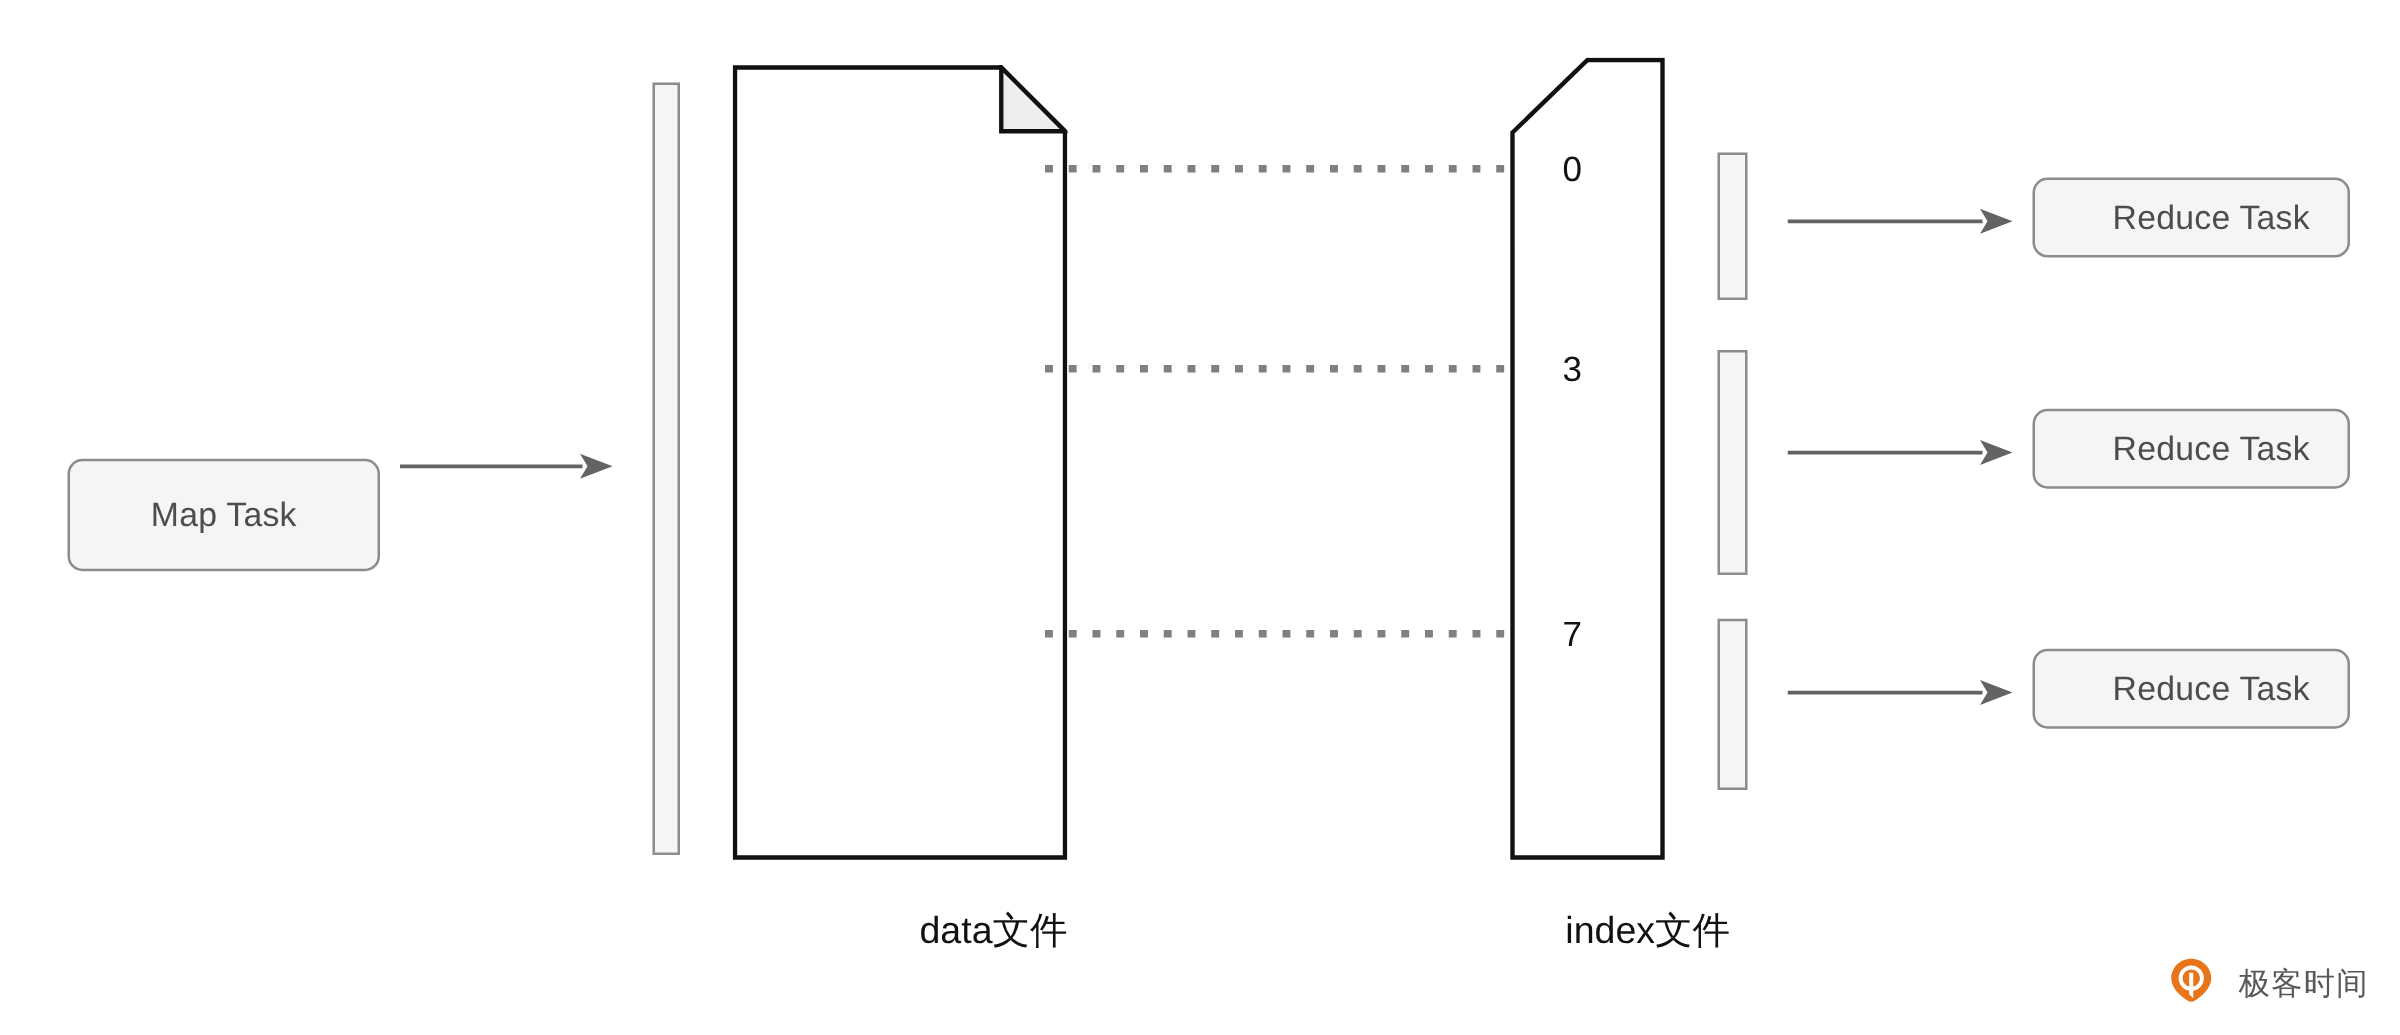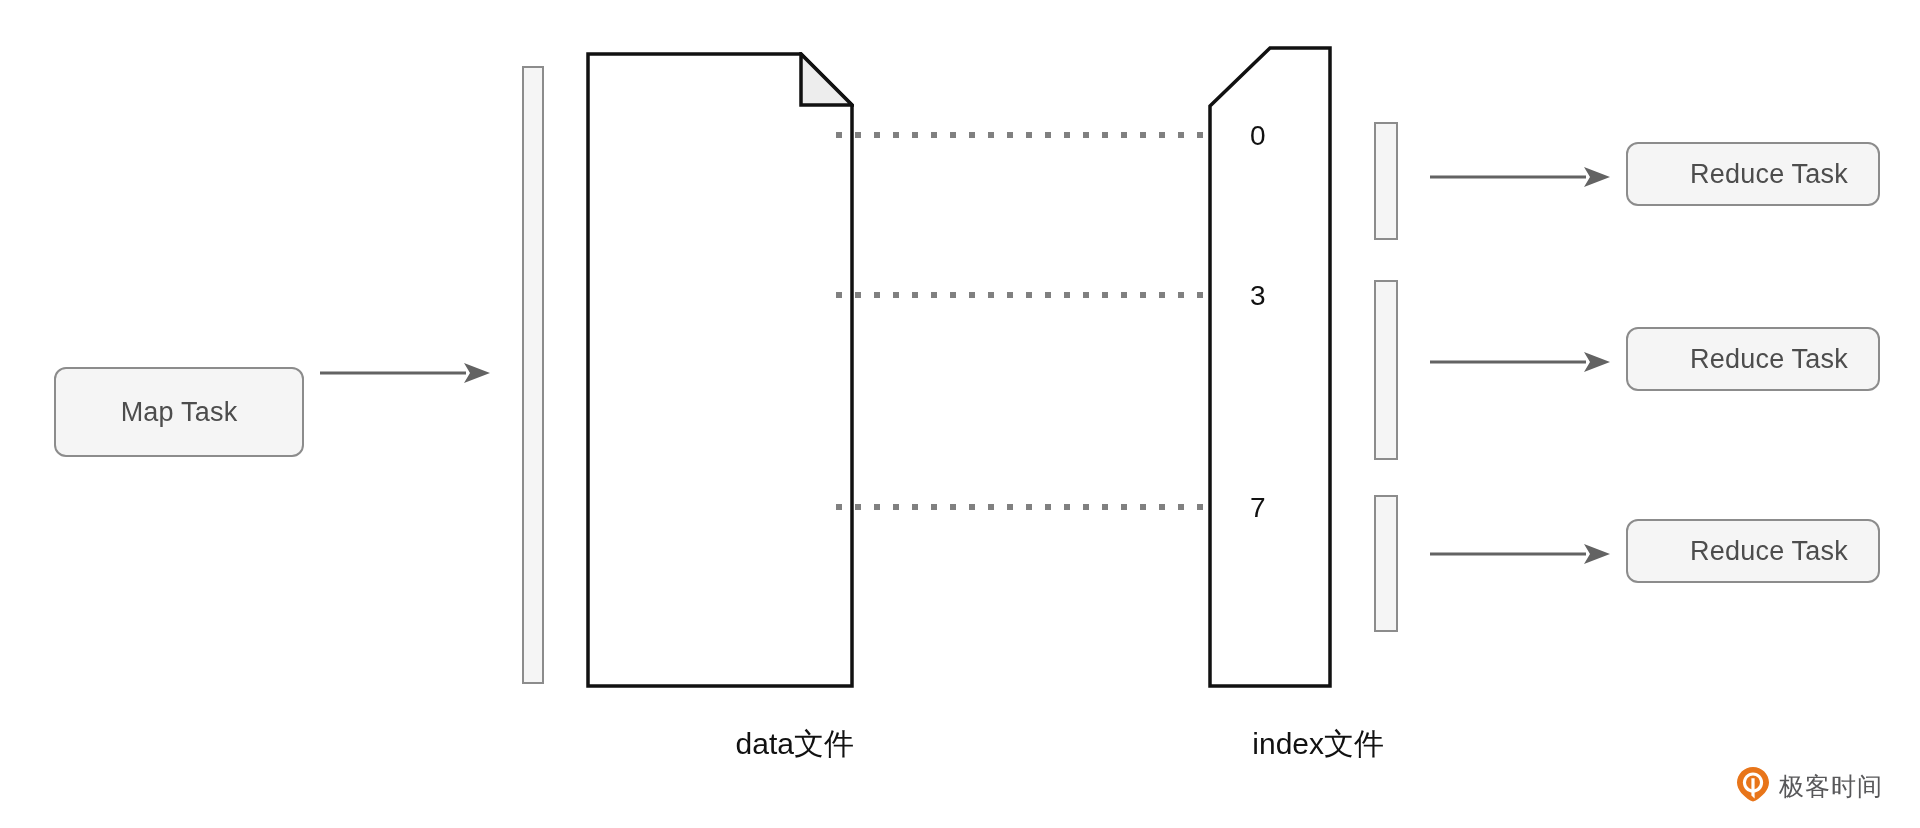--- a/index.html
+++ b/index.html
@@ -162,21 +162,21 @@
   #caption-data  { left: 586px; top: 724px; width: 268px; }
   #caption-index { left: 1084px; top: 724px; width: 300px; }
 
   
   #watermark {
     position: absolute;
     left: 1736px;
     top: 766px;
     display: flex;
     align-items: center;
-    gap: 9px;
+    gap: 21px;
     text-align: right;
   }
   #watermark-text {
     font-size: 25px;
     color: #58585a;
     letter-spacing: 1px;
     white-space: nowrap;
   }
 </style>
 </head>

